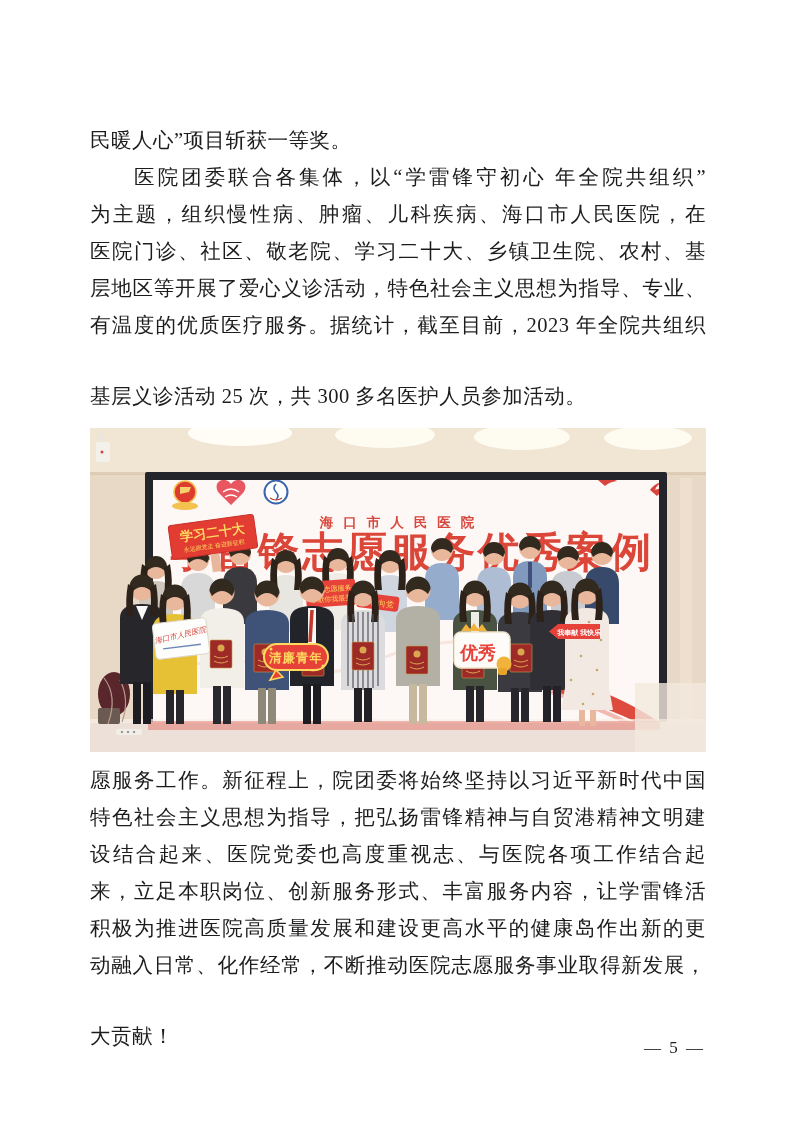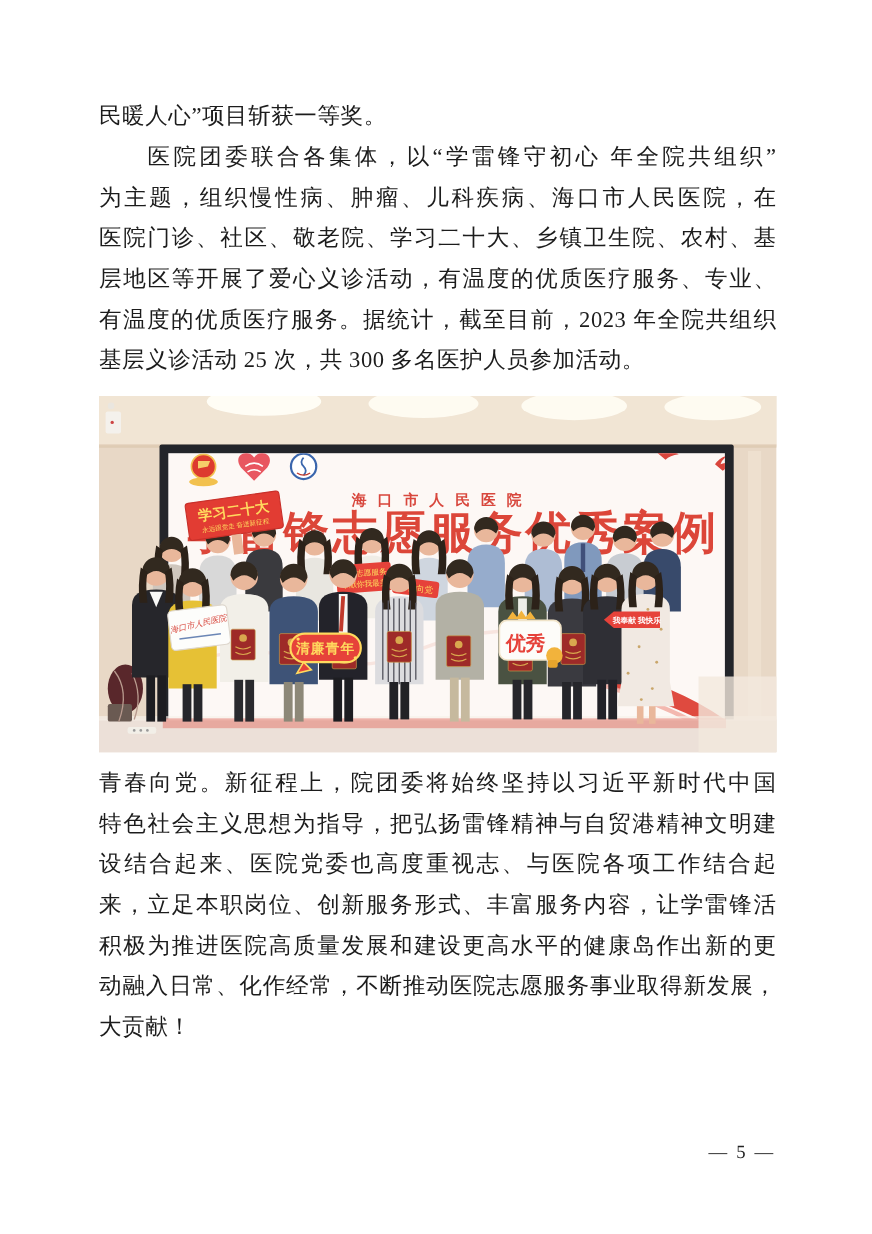--- a/index.html
+++ b/index.html
@@ -5,21 +5,21 @@
   html,body{margin:0;padding:0;}
   body{
     width:793px;height:1122px;background:#ffffff;position:relative;
     font-family:"Liberation Serif",serif;color:#1c1c1c;overflow:hidden;
   }
   .page{padding:88px 87px 0 90px;}
   .line{
     font-size:20.5px;line-height:37px;letter-spacing:.5px;
     text-align:justify;text-align-last:justify;text-justify:inter-character;
   }
-  .line.last{text-align-last:left;}
+  .line.last{text-align-last:left;margin-top:34px;}
   .line.indent{text-indent:2.15em;}
   .photo-wrap{width:616px;height:324px;margin:13px 0 10px 0;}
   .photo-wrap svg{display:block;}
   .page-footer{
     position:absolute;top:1038px;right:88px;
     font-size:17px;letter-spacing:2px;color:#222;
   }
   svg text{font-family:"Liberation Serif",serif;}
 </style>
 </head>
@@ -28,21 +28,21 @@
 <div class="page">
 
   <div class="para">
     <div class="line last">民暖人心”项目斩获一等奖。</div>
   </div>
 
   <div class="para">
     <div class="line indent">医院团委联合各集体，以“学雷锋守初心 年全院共组织”</div>
     <div class="line">为主题，组织慢性病、肿瘤、儿科疾病、海口市人民医院，在</div>
     <div class="line">医院门诊、社区、敬老院、学习二十大、乡镇卫生院、农村、基</div>
-    <div class="line">层地区等开展了爱心义诊活动，有温度的优质医疗服务、专业、</div>
+    <div class="line">层地区等开展了爱心义诊活动，特色社会主义思想为指导、专业、</div>
     <div class="line">有温度的优质医疗服务。据统计，截至目前，2023 年全院共组织</div>
     <div class="line last">基层义诊活动 25 次，共 300 多名医护人员参加活动。</div>
   </div>
 
   <div class="photo-wrap">
     <svg viewBox="0 0 616 324" width="616" height="324" xmlns="http://www.w3.org/2000/svg">
       <defs>
         <clipPath id="scr">
             <rect x="63" y="52" width="506" height="248"></rect>
           </clipPath>
@@ -306,21 +306,21 @@
       </g>
 
       <g>
         <polygon points="468,196 510,196 510,211 468,211 459,203.5" fill="#e6423a"></polygon>
         <text x="489" y="206.5" text-anchor="middle" font-size="7" font-weight="bold" fill="#ffffff">我奉献 我快乐</text>
       </g>
     </svg>
   </div>
 
   <div class="para">
-    <div class="line">青春向党。新征程上，院团委将始终坚持以习近平新时代中国</div>
+    <div class="line">愿服务工作。新征程上，院团委将始终坚持以习近平新时代中国</div>
     <div class="line">特色社会主义思想为指导，把弘扬雷锋精神与自贸港精神文明建</div>
     <div class="line">设结合起来、医院党委也高度重视志、与医院各项工作结合起</div>
     <div class="line">来，立足本职岗位、创新服务形式、丰富服务内容，让学雷锋活</div>
     <div class="line">积极为推进医院高质量发展和建设更高水平的健康岛作出新的更</div>
     <div class="line">动融入日常、化作经常，不断推动医院志愿服务事业取得新发展，</div>
     <div class="line last">大贡献！</div>
   </div>
 
 </div>
 

